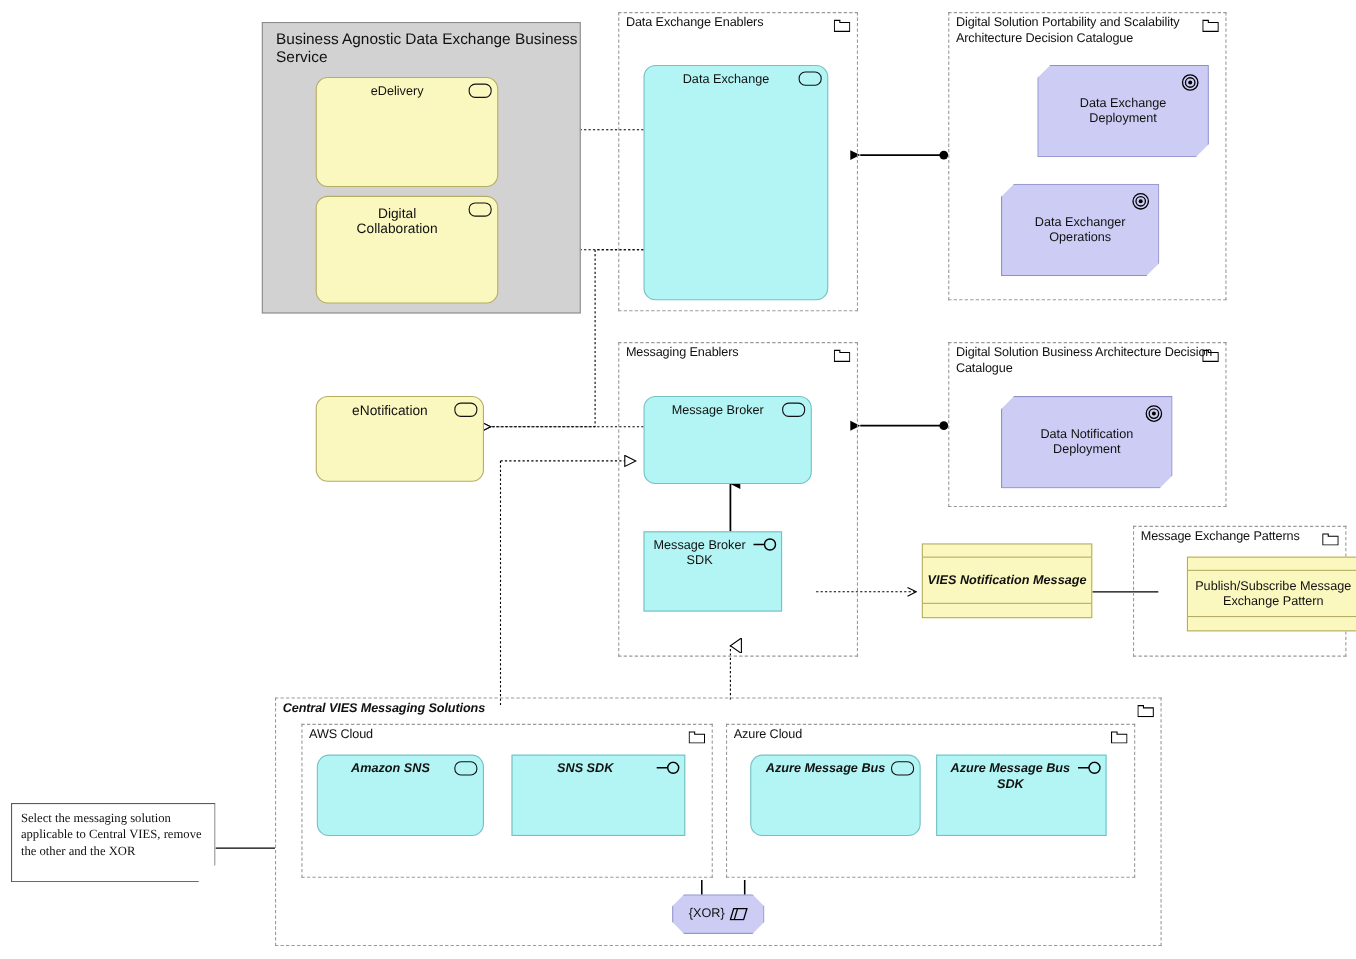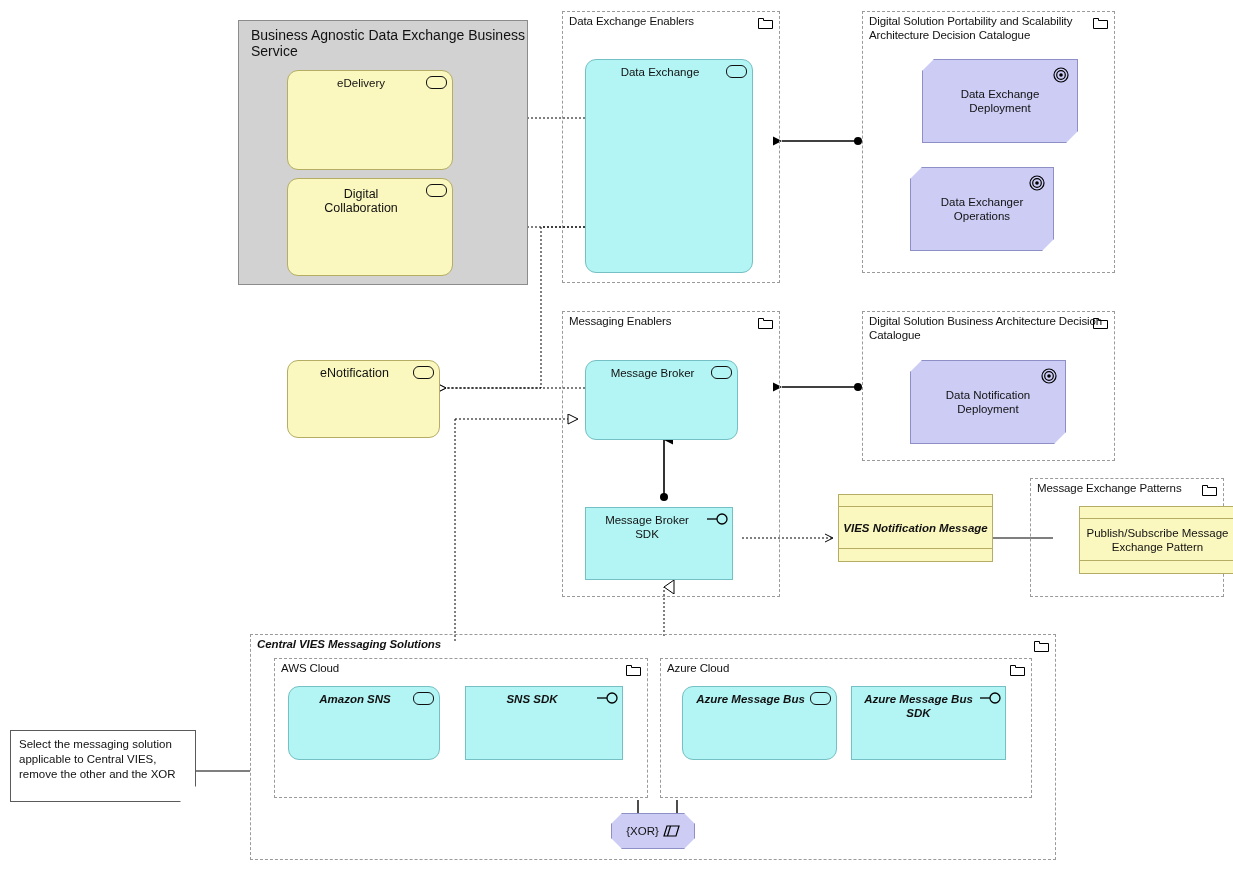--- a/index.html
+++ b/index.html
@@ -64,21 +64,21 @@
   .xor{
     background:#ccccf5;border:1px solid #8f8fc8;
     clip-path:polygon(11px 0,calc(100% - 11px) 0,100% 11px,100% calc(100% - 11px),
                       calc(100% - 11px) 100%,11px 100%,0 calc(100% - 11px),0 11px);
     display:flex;align-items:center;justify-content:center;gap:4px;
     font-size:11.5px;color:#111;
   }
 
   
   .note{background:#fff;border:1px solid #5a5a5a;
-    clip-path:polygon(0 0,100% 0,100% calc(100% - 16px),calc(100% - 16px) 100%,0 100%);}
+    clip-path:polygon(0 0,100% 0,100% calc(100% - 16px),calc(100% - 16px) 100%,0 100%);font-family:Liberation Serif, serif;}
   .note .txt{position:absolute;left:8px;top:6px;right:6px;font-size:11.5px;
     color:#111;line-height:15px;white-space:pre-line;}
 
   
   #wires{position:absolute;left:0;top:0;width:1233px;height:872px;pointer-events:none;}
 </style>
 </head>
 <body>
 
 <div id="canvas">
@@ -166,21 +166,21 @@
   </div>
 
   <div class="abs group" style="left:862px;top:11px;width:253px;height:262px;">
     <div class="g-title">Digital Solution Portability and Scalability
 Architecture Decision Catalogue</div>
     <svg class="folder-ic" viewBox="0 0 15 12">
       <path d="M0.5,11.5 L0.5,1.5 L5.5,1.5 L5.5,3.5 L14.5,3.5 L14.5,11.5 Z" fill="none" stroke="#000" stroke-width="1"></path>
     </svg>
   </div>
 
-  <div class="abs adr" style="left:922px;top:59px;width:156px;height:84px;">
+  <div class="abs adr" style="left:943px;top:59px;width:156px;height:84px;">
     <div class="lbl">Data Exchange Deployment</div>
     <svg class="ic ic-target" viewBox="0 0 16 16">
       <circle cx="8" cy="8" r="7" fill="none" stroke="#000" stroke-width="1.2"></circle>
       <circle cx="8" cy="8" r="4.3" fill="none" stroke="#000" stroke-width="1.2"></circle>
       <circle cx="8" cy="8" r="1.8" fill="#000"></circle>
     </svg>
   </div>
 
   <div class="abs adr" style="left:910px;top:167px;width:144px;height:84px;">
     <div class="lbl">Data Exchanger Operations</div>
@@ -201,21 +201,21 @@
     <svg class="folder-ic" viewBox="0 0 15 12">
       <path d="M0.5,11.5 L0.5,1.5 L5.5,1.5 L5.5,3.5 L14.5,3.5 L14.5,11.5 Z" fill="none" stroke="#000" stroke-width="1"></path>
     </svg>
   </div>
 
   <div class="abs el svc cyan" style="left:585px;top:360px;width:153px;height:80px;">
     <div class="lbl">Message Broker</div>
     <div class="ic ic-service"></div>
   </div>
 
-  <div class="abs el sq cyan" style="left:585px;top:507px;width:148px;height:73px;">
+  <div class="abs el sq cyan" style="left:585px;top:483px;width:126px;height:73px;">
     <div class="lbl" style="right:30px;">Message Broker SDK</div>
     <svg class="ic ic-iface" style="right:2px;top:5px;" viewBox="0 0 24 12">
       <line x1="1" y1="6" x2="11" y2="6" stroke="#000" stroke-width="1.3"></line>
       <circle cx="16" cy="6" r="5" fill="none" stroke="#000" stroke-width="1.3"></circle>
     </svg>
   </div>
 
   <div class="abs group" style="left:862px;top:311px;width:253px;height:150px;">
     <div class="g-title">Digital Solution Business Architecture Decision
 Catalogue</div>

